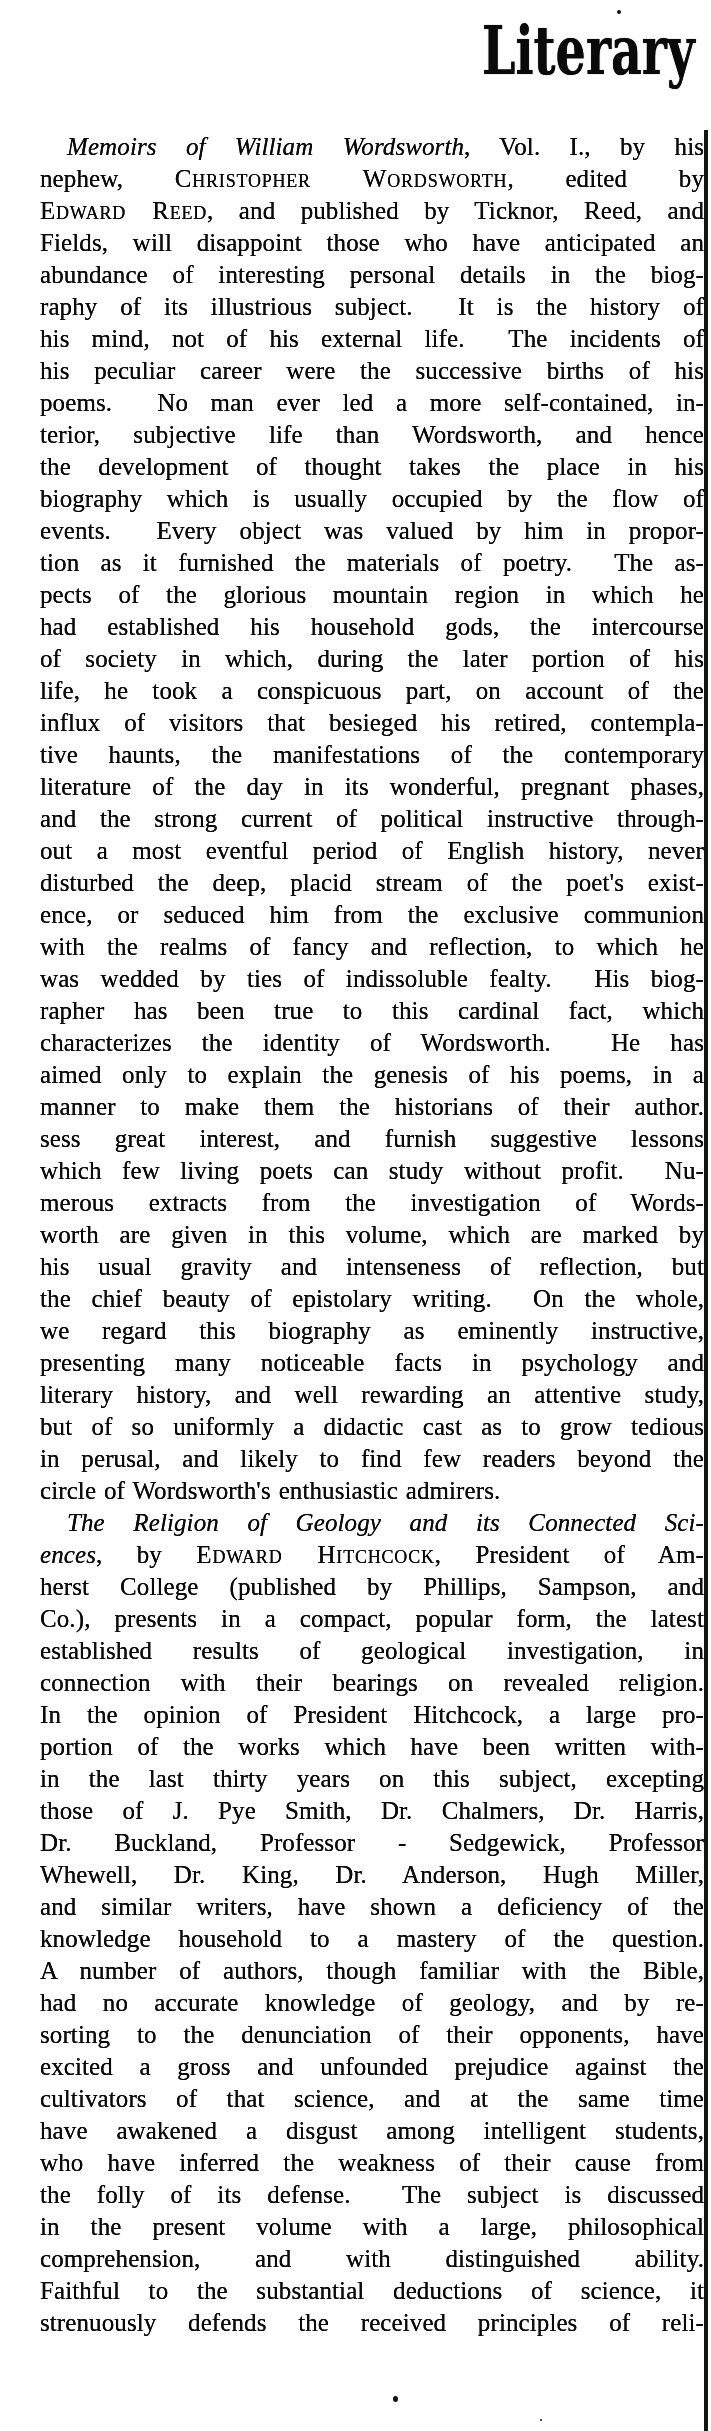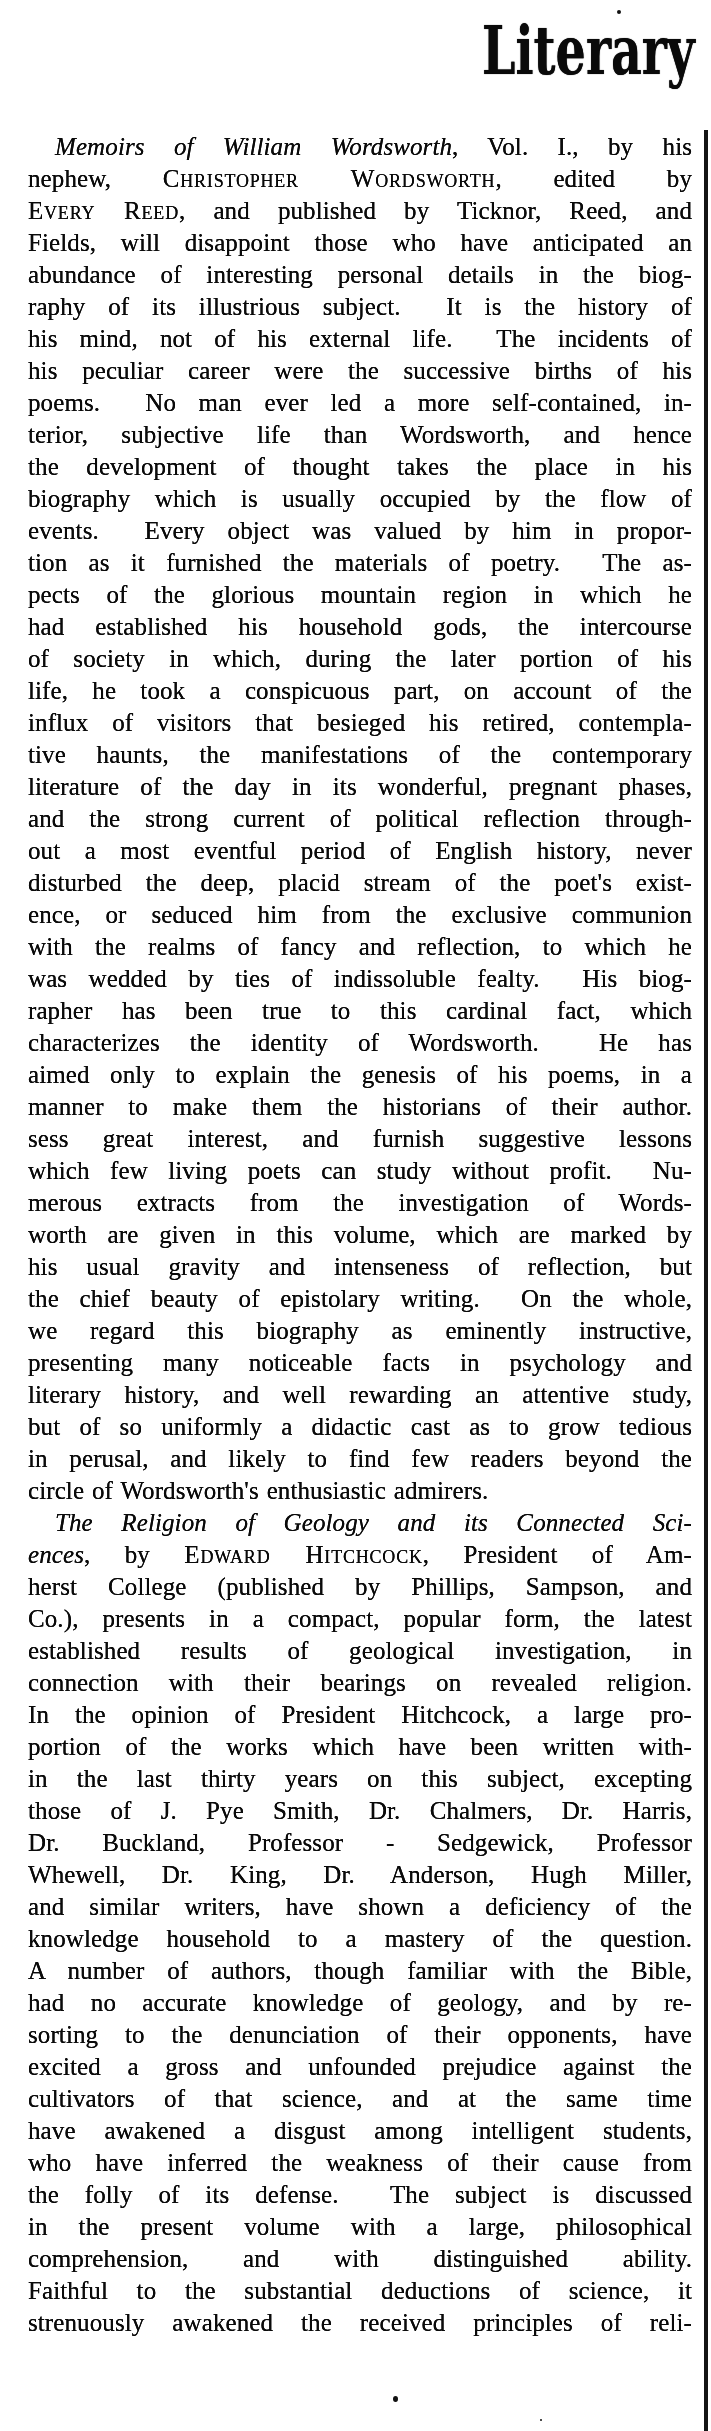--- a/index.html
+++ b/index.html
@@ -32,21 +32,21 @@
   
   .divider {
     position: absolute;
     top: 130px; bottom: 0; right: 3px;
     width: 4px;
     background: #141414;
   }
 
   .column {
     position: absolute;
-    top: 131px; left: 28px;
+    top: 131px; left: 40px;
     width: 664px;
   }
   .line {
     font-size: 25px;
     line-height: 32px;
     height: 32px;
     text-align: justify;
     text-align-last: justify;
     letter-spacing: 0.1px;
     word-spacing: 1.5px;
@@ -66,40 +66,40 @@
 
 <div class="page">
   <h1 class="masthead">Literary</h1>
 
   <div class="divider"></div>
 
   <div class="column">
       <div>
         <div class="line indent"><em>Memoirs of William Wordsworth</em>, Vol. I., by his</div>
         <div class="line">nephew, <span class="sc">Christopher Wordsworth</span>, edited by</div>
-        <div class="line"><span class="sc">Every Reed</span>, and published by Ticknor, Reed, and</div>
+        <div class="line"><span class="sc">Edward Reed</span>, and published by Ticknor, Reed, and</div>
         <div class="line">Fields, will disappoint those who have anticipated an</div>
         <div class="line">abundance of interesting personal details in the biog-</div>
         <div class="line">raphy of its illustrious subject.&nbsp; It is the history of</div>
         <div class="line">his mind, not of his external life.&nbsp; The incidents of</div>
         <div class="line">his peculiar career were the successive births of his</div>
         <div class="line">poems.&nbsp; No man ever led a more self-contained, in-</div>
         <div class="line">terior, subjective life than Wordsworth, and hence</div>
         <div class="line">the development of thought takes the place in his</div>
         <div class="line">biography which is usually occupied by the flow of</div>
         <div class="line">events.&nbsp; Every object was valued by him in propor-</div>
         <div class="line">tion as it furnished the materials of poetry.&nbsp; The as-</div>
         <div class="line">pects of the glorious mountain region in which he</div>
         <div class="line">had established his household gods, the intercourse</div>
         <div class="line">of society in which, during the later portion of his</div>
         <div class="line">life, he took a conspicuous part, on account of the</div>
         <div class="line">influx of visitors that besieged his retired, contempla-</div>
         <div class="line">tive haunts, the manifestations of the contemporary</div>
         <div class="line">literature of the day in its wonderful, pregnant phases,</div>
-        <div class="line">and the strong current of political reflection through-</div>
+        <div class="line">and the strong current of political instructive through-</div>
         <div class="line">out a most eventful period of English history, never</div>
         <div class="line">disturbed the deep, placid stream of the poet's exist-</div>
         <div class="line">ence, or seduced him from the exclusive communion</div>
         <div class="line">with the realms of fancy and reflection, to which he</div>
         <div class="line">was wedded by ties of indissoluble fealty.&nbsp; His biog-</div>
         <div class="line">rapher has been true to this cardinal fact, which</div>
         <div class="line">characterizes the identity of Wordsworth.&nbsp; He has</div>
         <div class="line">aimed only to explain the genesis of his poems, in a</div>
         <div class="line">manner to make them the historians of their author.</div>
         <div class="line">sess great interest, and furnish suggestive lessons</div>
@@ -134,20 +134,20 @@
         <div class="line">had no accurate knowledge of geology, and by re-</div>
         <div class="line">sorting to the denunciation of their opponents, have</div>
         <div class="line">excited a gross and unfounded prejudice against the</div>
         <div class="line">cultivators of that science, and at the same time</div>
         <div class="line">have awakened a disgust among intelligent students,</div>
         <div class="line">who have inferred the weakness of their cause from</div>
         <div class="line">the folly of its defense.&nbsp; The subject is discussed</div>
         <div class="line">in the present volume with a large, philosophical</div>
         <div class="line">comprehension, and with distinguished ability.</div>
         <div class="line">Faithful to the substantial deductions of science, it</div>
-        <div class="line">strenuously awakened the received principles of reli-</div>
+        <div class="line">strenuously defends the received principles of reli-</div>
       </div>
     </div>
 
   <div class="speck" style="left:617px;top:10px;width:4px;height:4px;"></div>
   <div class="speck" style="left:393px;top:2396px;width:5px;height:6px;"></div>
   <div class="speck" style="left:540px;top:2419px;width:2px;height:2px;"></div>
 </div>
 
 </body></html>

